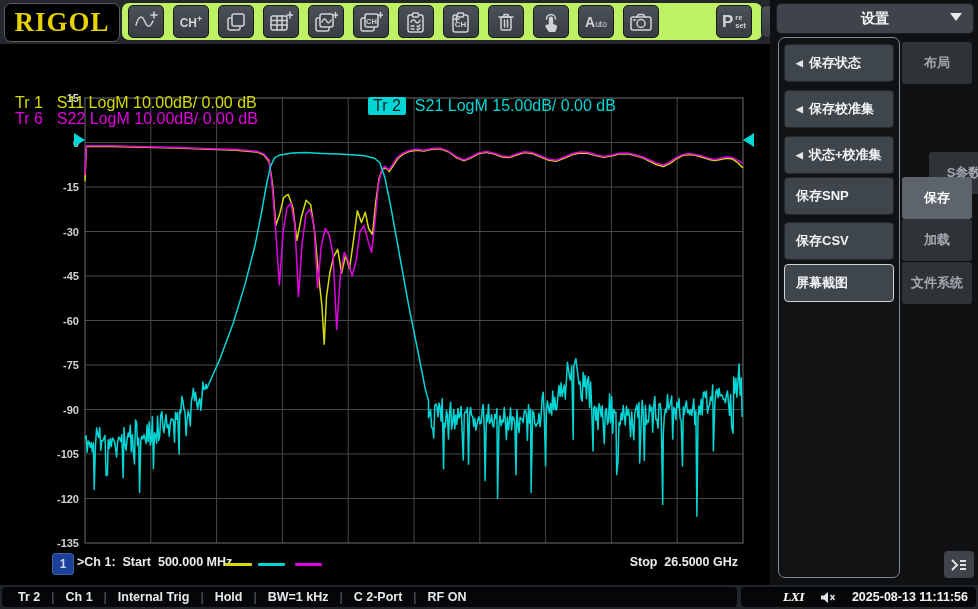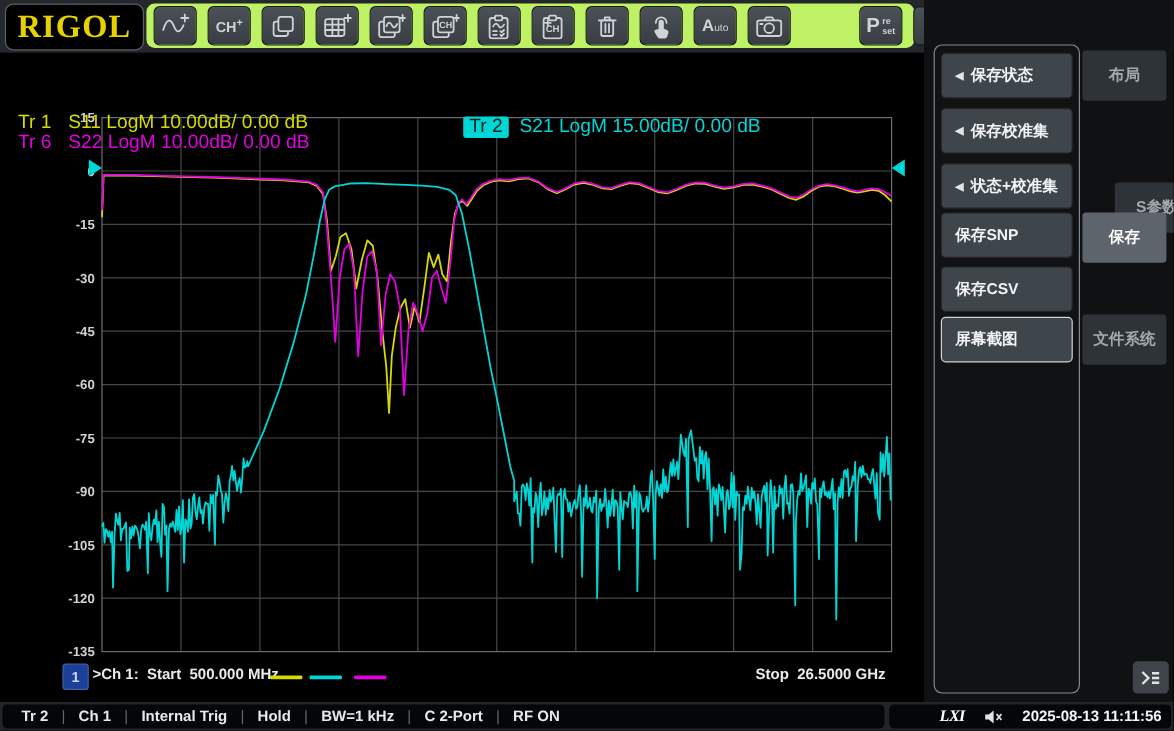--- a/index.html
+++ b/index.html
@@ -151,20 +151,24 @@
             </span>
           </span>
         </div>
         <div class="tbtn">
           <span class="txt-help">?</span>
         </div>
       </div>
   </div>
 
   <div class="sidebar">
+    <div class="sb-header">
+      <span>设置</span>
+      <span class="caret"></span>
+    </div>
     <div class="submenu-panel">
         <div class="sm-btn" style="top: 6px;">
           <span class="arrow">◀</span>
           <span>保存状态</span>
         </div>
         <div class="sm-btn" style="top: 52px;">
           <span class="arrow">◀</span>
           <span>保存校准集</span>
         </div>
         <div class="sm-btn" style="top: 98px;">
@@ -184,28 +188,29 @@
     <div id="tabrail"></div>
     <div class="collapse-btn">
       <svg width="18" height="14" viewBox="0 0 18 14">
         <path d="M2 2 L7 7 L2 12" stroke="#dfe3e6" stroke-width="2" fill="none"></path>
         <path d="M10 3 H16 M10 7 H16 M10 11 H16" stroke="#dfe3e6" stroke-width="2"></path>
       </svg>
     </div>
   <div class="tab-btn" style="top: 42px;">布局</div>
       <div class="tab-btn" style="top: 152px; margin-left: 27px;">S参数</div>
       <div class="tab-btn active" style="top: 177px;">保存</div>
+      <div class="tab-btn" style="top: 219px;">加载</div>
       <div class="tab-btn" style="top: 262px;">文件系统</div>
     </div>
 
   <div class="plot-region">
     <div id="trace-labels">
         <div class="trace-label" style="left: 10px; top: 50px; color: rgb(214, 218, 0);"><span class="tr-badge">Tr 1</span><span>S11 LogM 10.00dB/ 0.00 dB</span></div>
         <div class="trace-label" style="left: 10px; top: 66px; color: rgb(224, 0, 224);"><span class="tr-badge">Tr 6</span><span>S22 LogM 10.00dB/ 0.00 dB</span></div>
-        <div class="trace-label" style="left: 386px; top: 53px; color: rgb(0, 214, 214);"><span class="tr-badge active" style="background: rgb(0, 214, 214);">Tr 2</span><span>S21 LogM 15.00dB/ 0.00 dB</span></div>
+        <div class="trace-label" style="left: 368px; top: 53px; color: rgb(0, 214, 214);"><span class="tr-badge active" style="background: rgb(0, 214, 214);">Tr 2</span><span>S21 LogM 15.00dB/ 0.00 dB</span></div>
       </div>
     <svg id="plot-svg" width="770" height="541" viewBox="0 0 770 541">
         <line x1="150.8" y1="54" x2="150.8" y2="499" stroke="#45494d" stroke-width="1"></line>
         <line x1="216.6" y1="54" x2="216.6" y2="499" stroke="#45494d" stroke-width="1"></line>
         <line x1="282.4" y1="54" x2="282.4" y2="499" stroke="#45494d" stroke-width="1"></line>
         <line x1="348.2" y1="54" x2="348.2" y2="499" stroke="#45494d" stroke-width="1"></line>
         <line x1="414" y1="54" x2="414" y2="499" stroke="#45494d" stroke-width="1"></line>
         <line x1="479.8" y1="54" x2="479.8" y2="499" stroke="#45494d" stroke-width="1"></line>
         <line x1="545.6" y1="54" x2="545.6" y2="499" stroke="#45494d" stroke-width="1"></line>
         <line x1="611.4" y1="54" x2="611.4" y2="499" stroke="#45494d" stroke-width="1"></line>

